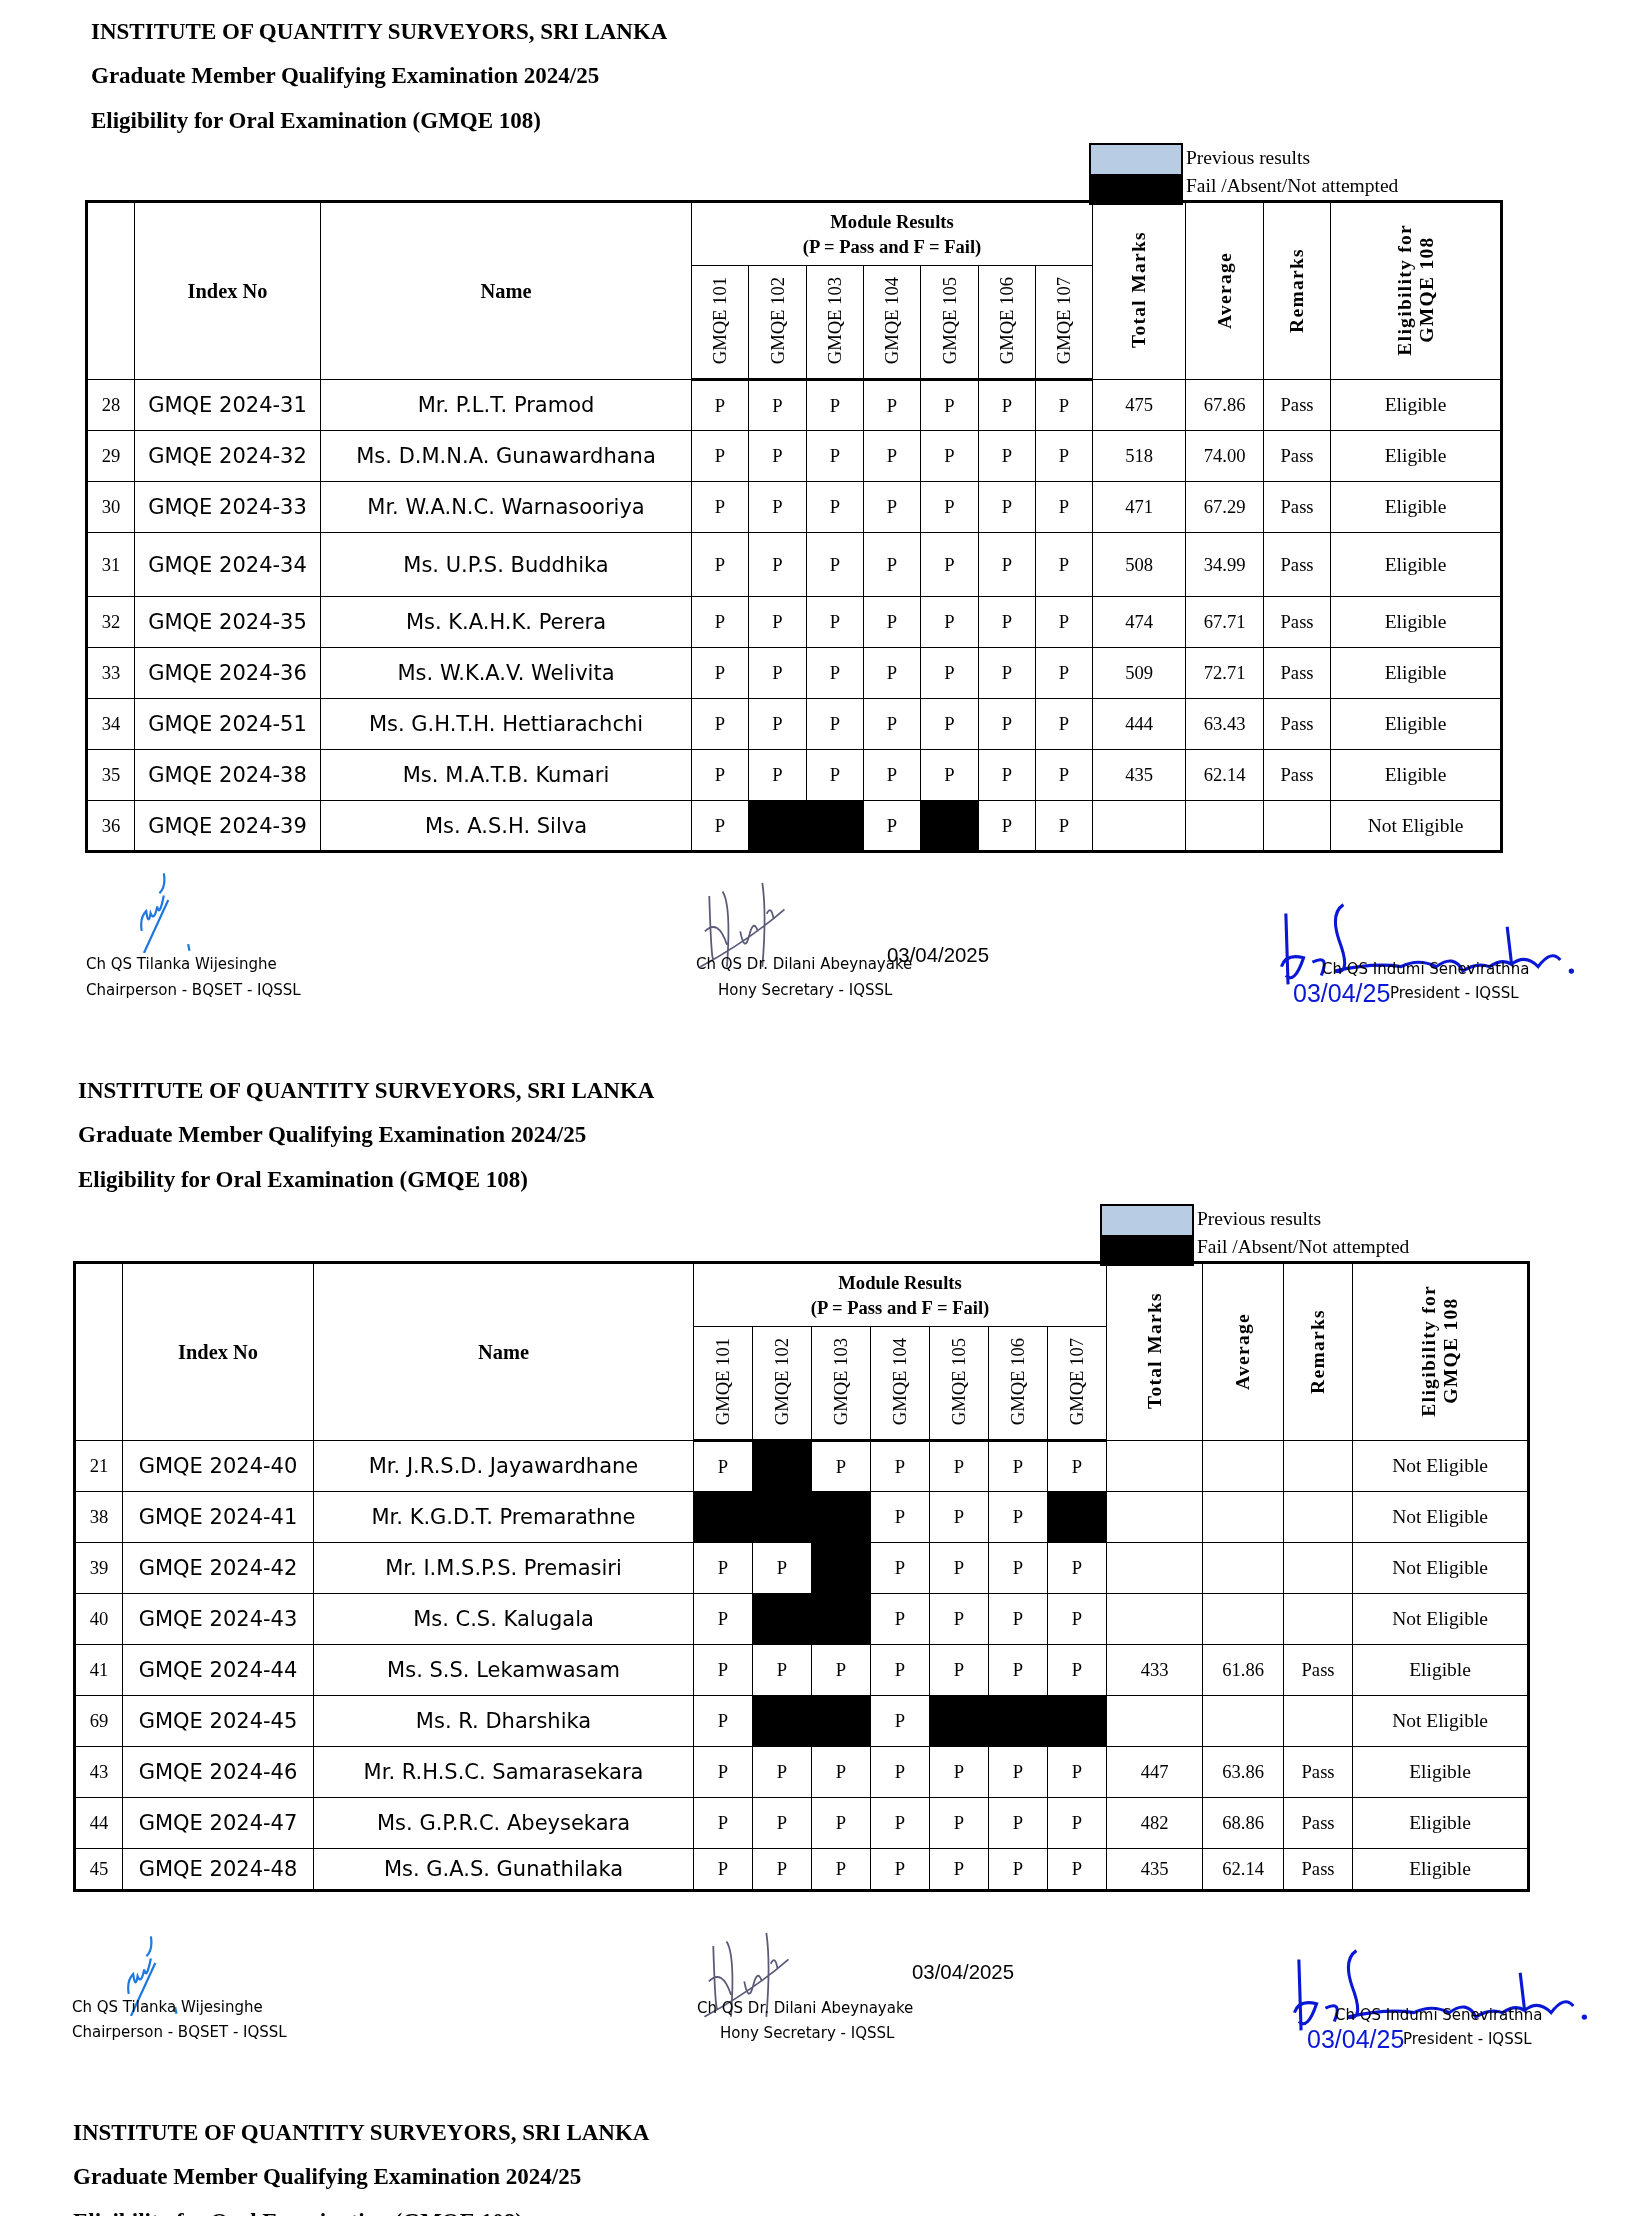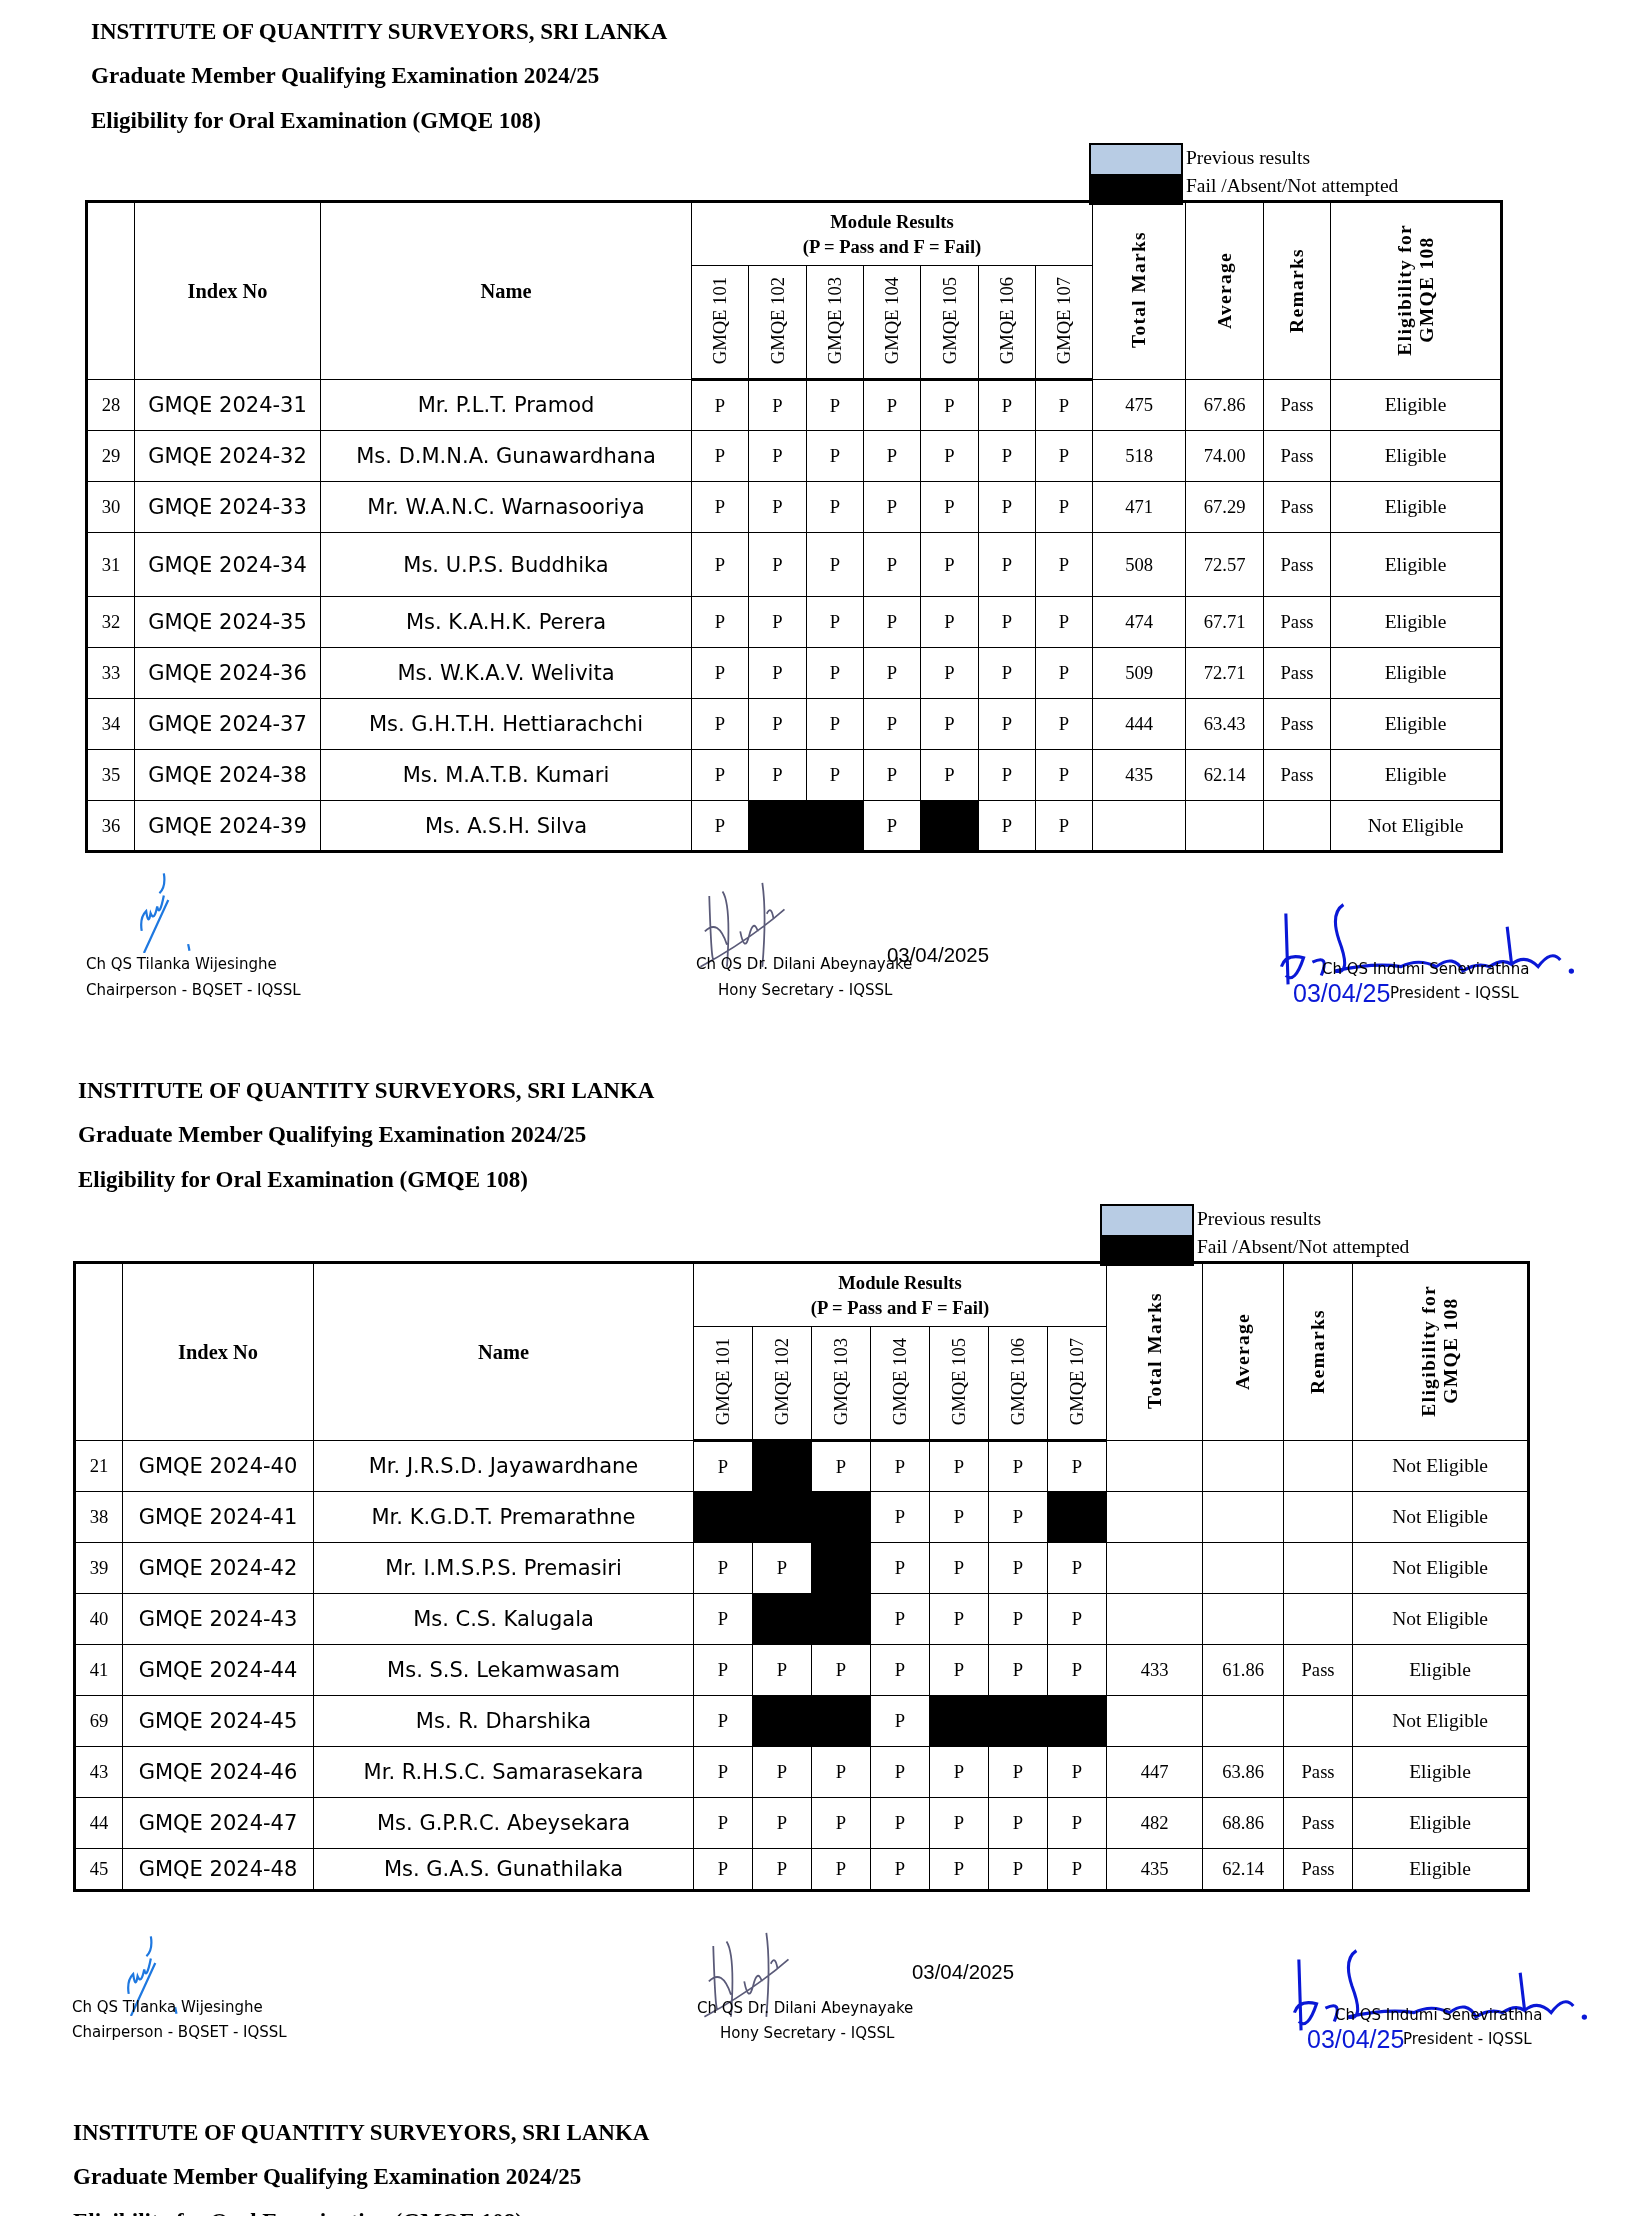--- a/index.html
+++ b/index.html
@@ -142,21 +142,21 @@
           <td class="idx">GMQE 2024-34</td>
           <td class="nm">Ms. U.P.S. Buddhika</td>
           <td class="p">P</td>
           <td class="p">P</td>
           <td class="p">P</td>
           <td class="p">P</td>
           <td class="p">P</td>
           <td class="p">P</td>
           <td class="p">P</td>
           <td class="tm">508</td>
-          <td class="av">72.57</td>
+          <td class="av">34.99</td>
           <td class="rm">Pass</td>
           <td class="el">Eligible</td>
         </tr>
         <tr style="height: 51px;">
           <td class="n">32</td>
           <td class="idx">GMQE 2024-35</td>
           <td class="nm">Ms. K.A.H.K. Perera</td>
           <td class="p">P</td>
           <td class="p">P</td>
           <td class="p">P</td>
@@ -180,21 +180,21 @@
           <td class="p">P</td>
           <td class="p">P</td>
           <td class="p">P</td>
           <td class="tm">509</td>
           <td class="av">72.71</td>
           <td class="rm">Pass</td>
           <td class="el">Eligible</td>
         </tr>
         <tr style="height: 51px; padding-left: 7px;">
           <td class="n">34</td>
-          <td class="idx">GMQE 2024-37</td>
+          <td class="idx">GMQE 2024-51</td>
           <td class="nm">Ms. G.H.T.H. Hettiarachchi</td>
           <td class="p">P</td>
           <td class="p">P</td>
           <td class="p">P</td>
           <td class="p">P</td>
           <td class="p">P</td>
           <td class="p">P</td>
           <td class="p">P</td>
           <td class="tm">444</td>
           <td class="av">63.43</td>

